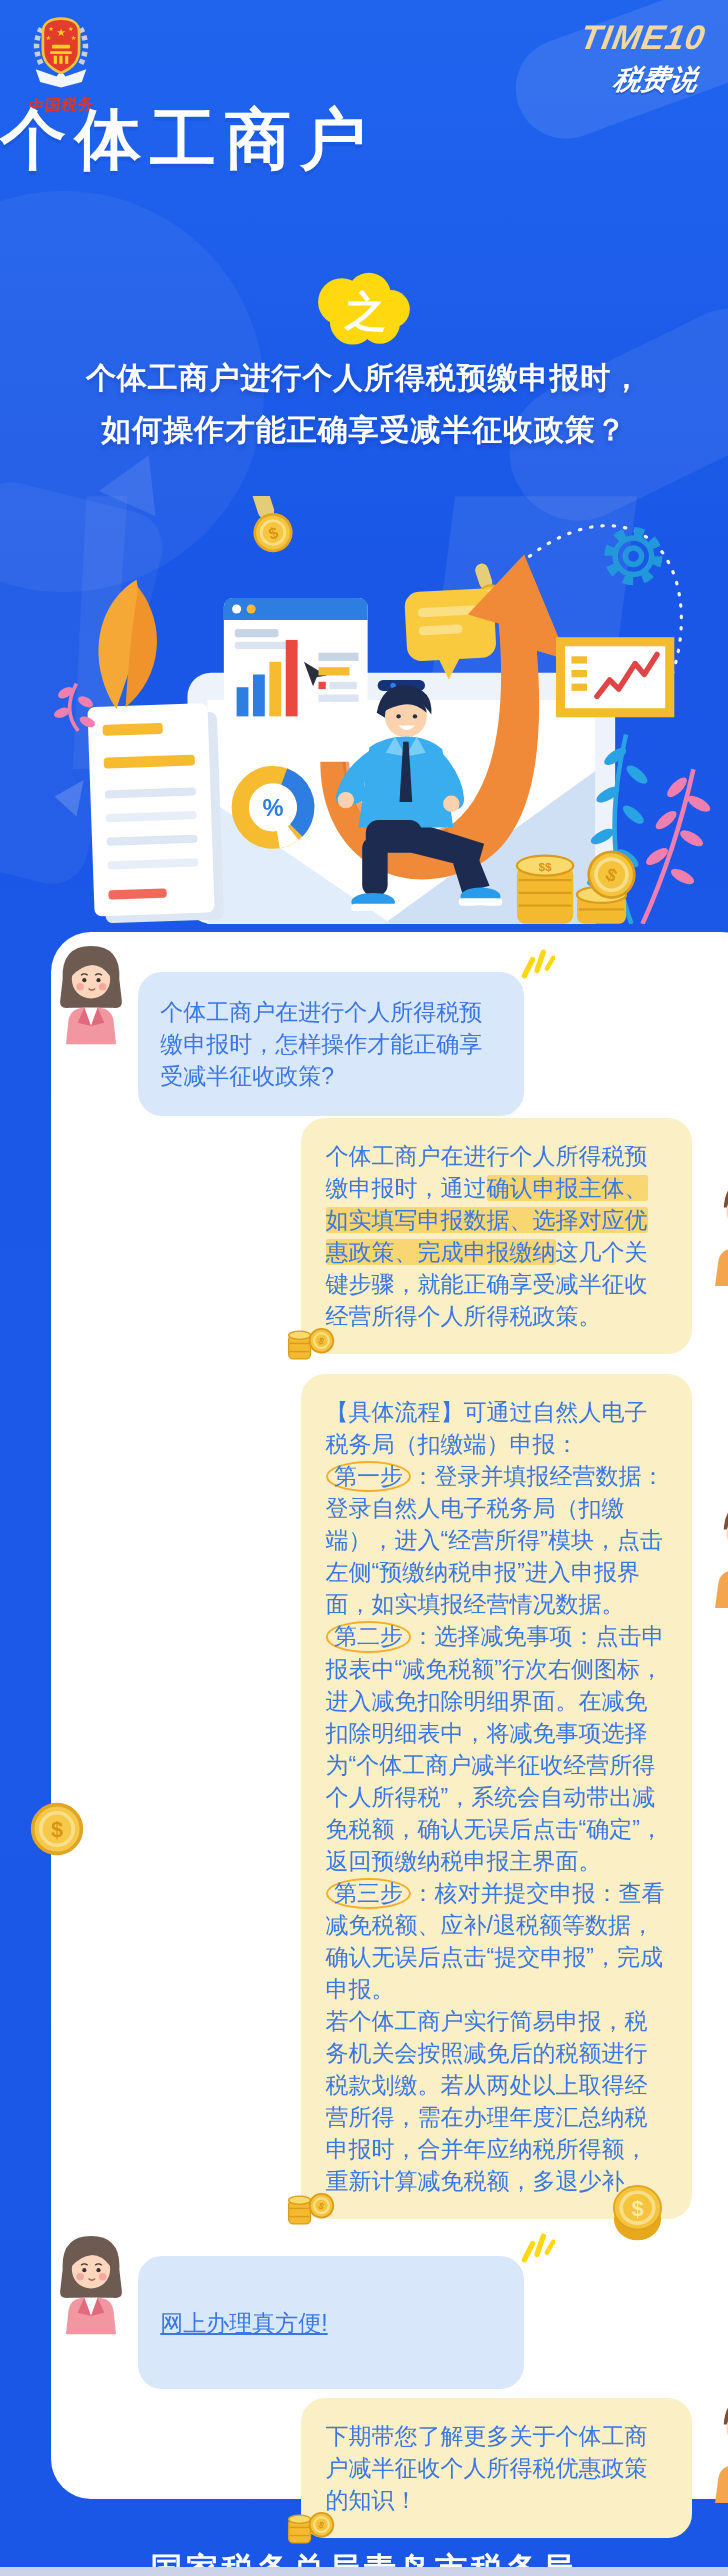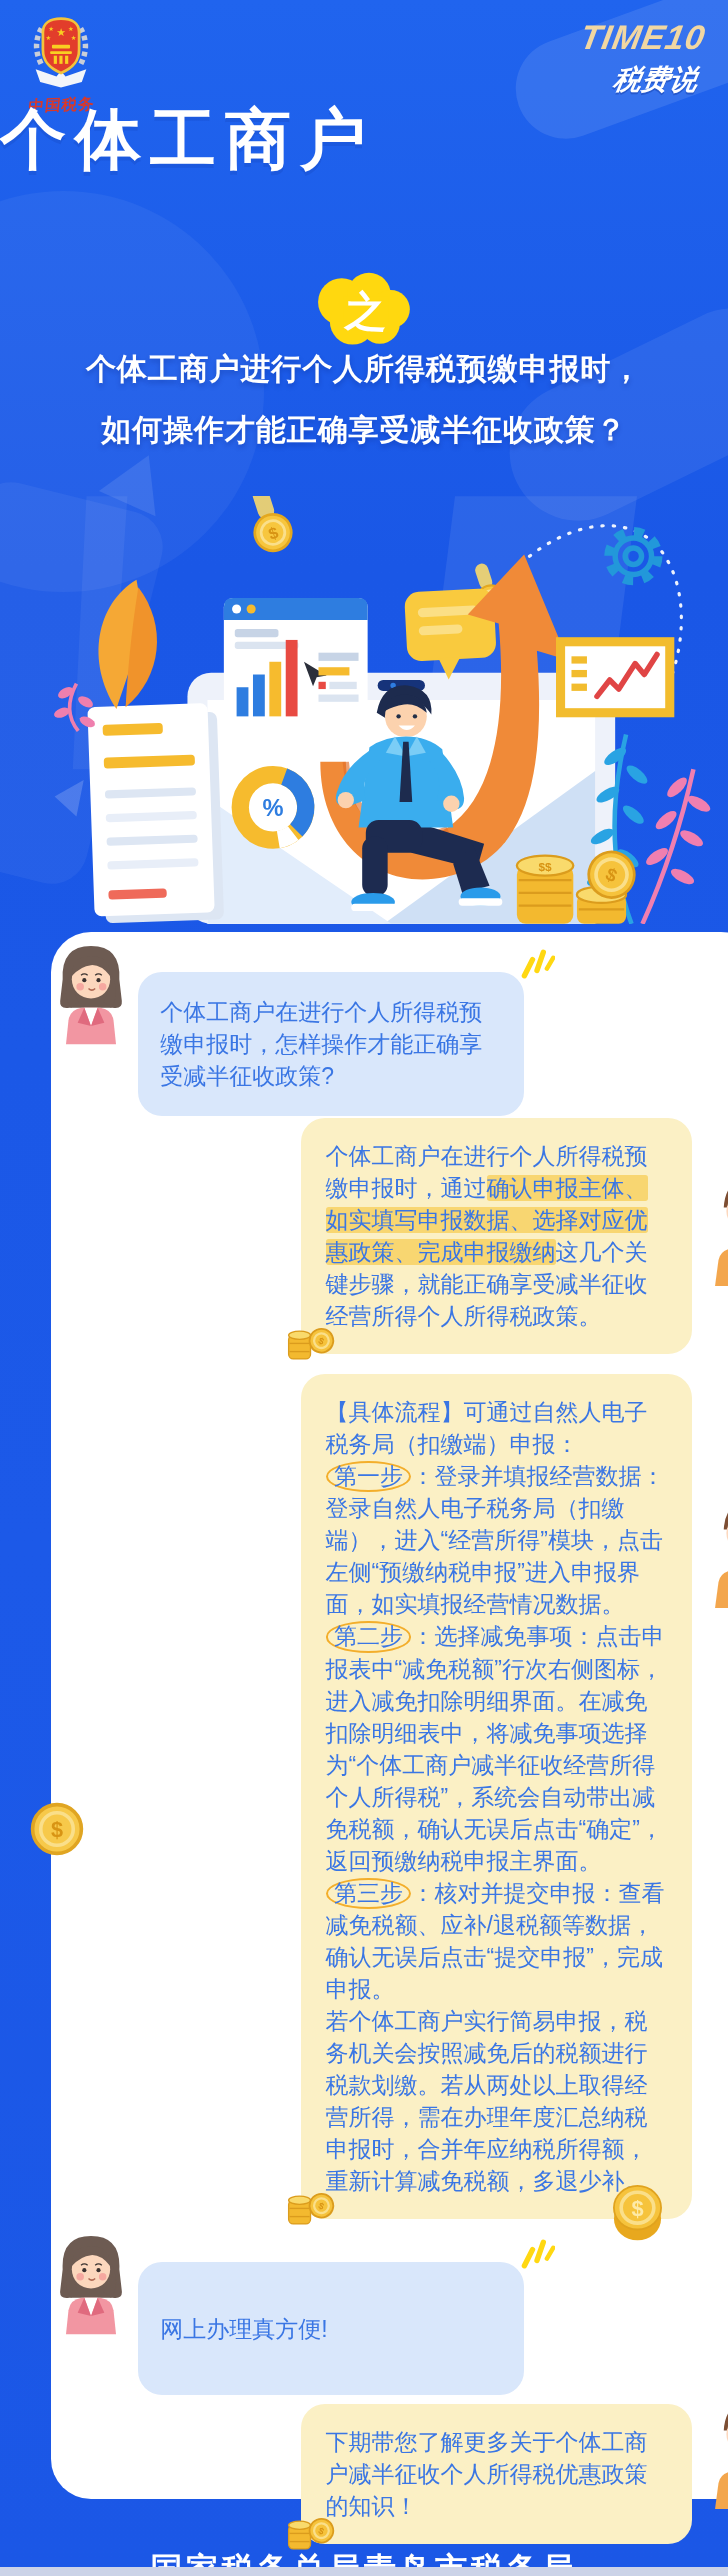--- a/index.html
+++ b/index.html
@@ -16,21 +16,21 @@
   
   .emblem{position:absolute;left:25.5px;top:14.6px;width:71px;text-align:center;}
   .emblem-caption{margin-top:1.8px;color:#d8382a;font-weight:900;font-size:15.5px;letter-spacing:0.9px;transform:skewX(-8deg) rotate(-2deg);}
   .tag{position:absolute;right:27px;top:18px;text-align:right;transform:skewX(-10deg);}
   .tag-line1{font-size:34px;font-weight:900;font-style:italic;color:#f1d7a2;letter-spacing:0.9px;}
   .tag-line2{font-size:28px;font-weight:900;font-style:italic;color:#ffffff;margin-top:3.6px;text-shadow:0 1.8px 0 rgba(10,40,140,.35);}
   .main-title{position:absolute;left:0;right:0;text-align:left;color:#fff;font-weight:900;font-size:66px;letter-spacing:9px;text-shadow:0 3.6px 0 rgba(10,30,120,.12);}
   .t1{top:95px;} .t2{top:180px;}
   .badge{position:absolute;left:309px;top:269px;width:109px;height:84px;}
   .question{position:absolute;left:0;right:0;text-align:center;color:#fff;font-weight:800;font-size:30px;letter-spacing:0.9px;text-shadow:0 2.7px 5.5px rgba(5,25,110,.28);}
-  .q1{top:349px;} .q2{top:410px;}
+  .q1{top:358px;} .q2{top:410px;}
   
   .hero{position:absolute;left:0;top:496px;width:728px;height:428px;}
   
   .card{position:absolute;left:51px;top:932px;width:710px;height:1567px;background:#ffffff;border-radius:40px;}
   .messages{position:relative;padding:24px 0 0 0;}
   .msg{display:flex;align-items:flex-start;}
   .msg .avatar{flex:0 0 auto;}
   .msg.left .avatar{width:80px;margin:-14.6px 7.3px 0 -27px;}
   .msg.right .avatar{width:84px;margin-left:9px;margin-right:-24px;}
   .msg:nth-child(1){margin-top:0;}
@@ -39,21 +39,21 @@
   .msg:nth-child(4){margin-top:27px;}
   .msg:nth-child(5){margin-top:9px;}
   .msg:nth-child(2) .avatar{margin-top:58px;}
   .msg:nth-child(3) .avatar{margin-top:124px;}
   .msg:nth-child(5) .avatar{margin-top:-5.5px;}
   .msg.left{justify-content:flex-start;padding-left:27px;}
   .msg.right{justify-content:flex-end;}
   .bubble{position:relative;box-sizing:border-box;font-size:23px;line-height:32px;color:#3a76e4;letter-spacing:0;}
   .bubble.blue{width:386px;padding:24px 22px;background:#d9e7fb;border-radius:24px;margin-top:16.4px;}
   .bubble.yellow{width:391px;padding:22px 24.6px;background:#fbf0c5;border-radius:24px;}
-  .msg:nth-child(4) .bubble.blue{min-height:133px;display:flex;align-items:center;margin-top:16px;}
+  .msg:nth-child(4) .bubble.blue{min-height:133px;display:flex;align-items:center;margin-top:10px;text-decoration:underline;}
   .seg.highlight{background:#f8d671;border-radius:2.7px;box-decoration-break:clone;-webkit-box-decoration-break:clone;}
   .seg.step{border:2.7px solid #f3ae2b;border-radius:50%;padding:0 6.4px 0.9px 6.4px;display:inline-block;line-height:26.4px;}
   .sparkle{position:absolute;right:-31px;top:-25.5px;width:36px;height:33px;}
   .coins{position:absolute;left:-16.4px;bottom:-9px;width:51px;height:46px;}
   .edge-coin{position:absolute;left:-22px;top:867px;width:56px;height:60px;}
   .dollar-coin{position:absolute;left:561px;top:1234px;width:51px;height:78px;}
   
   .footer{position:absolute;left:0;right:0;top:2516px;text-align:center;color:#fff;font-weight:900;font-size:32px;letter-spacing:3.6px;margin-top:32px;}
   .bottom-strip{position:absolute;left:0;right:0;bottom:0;height:9px;background:#ccd3e8;}
 </style>

